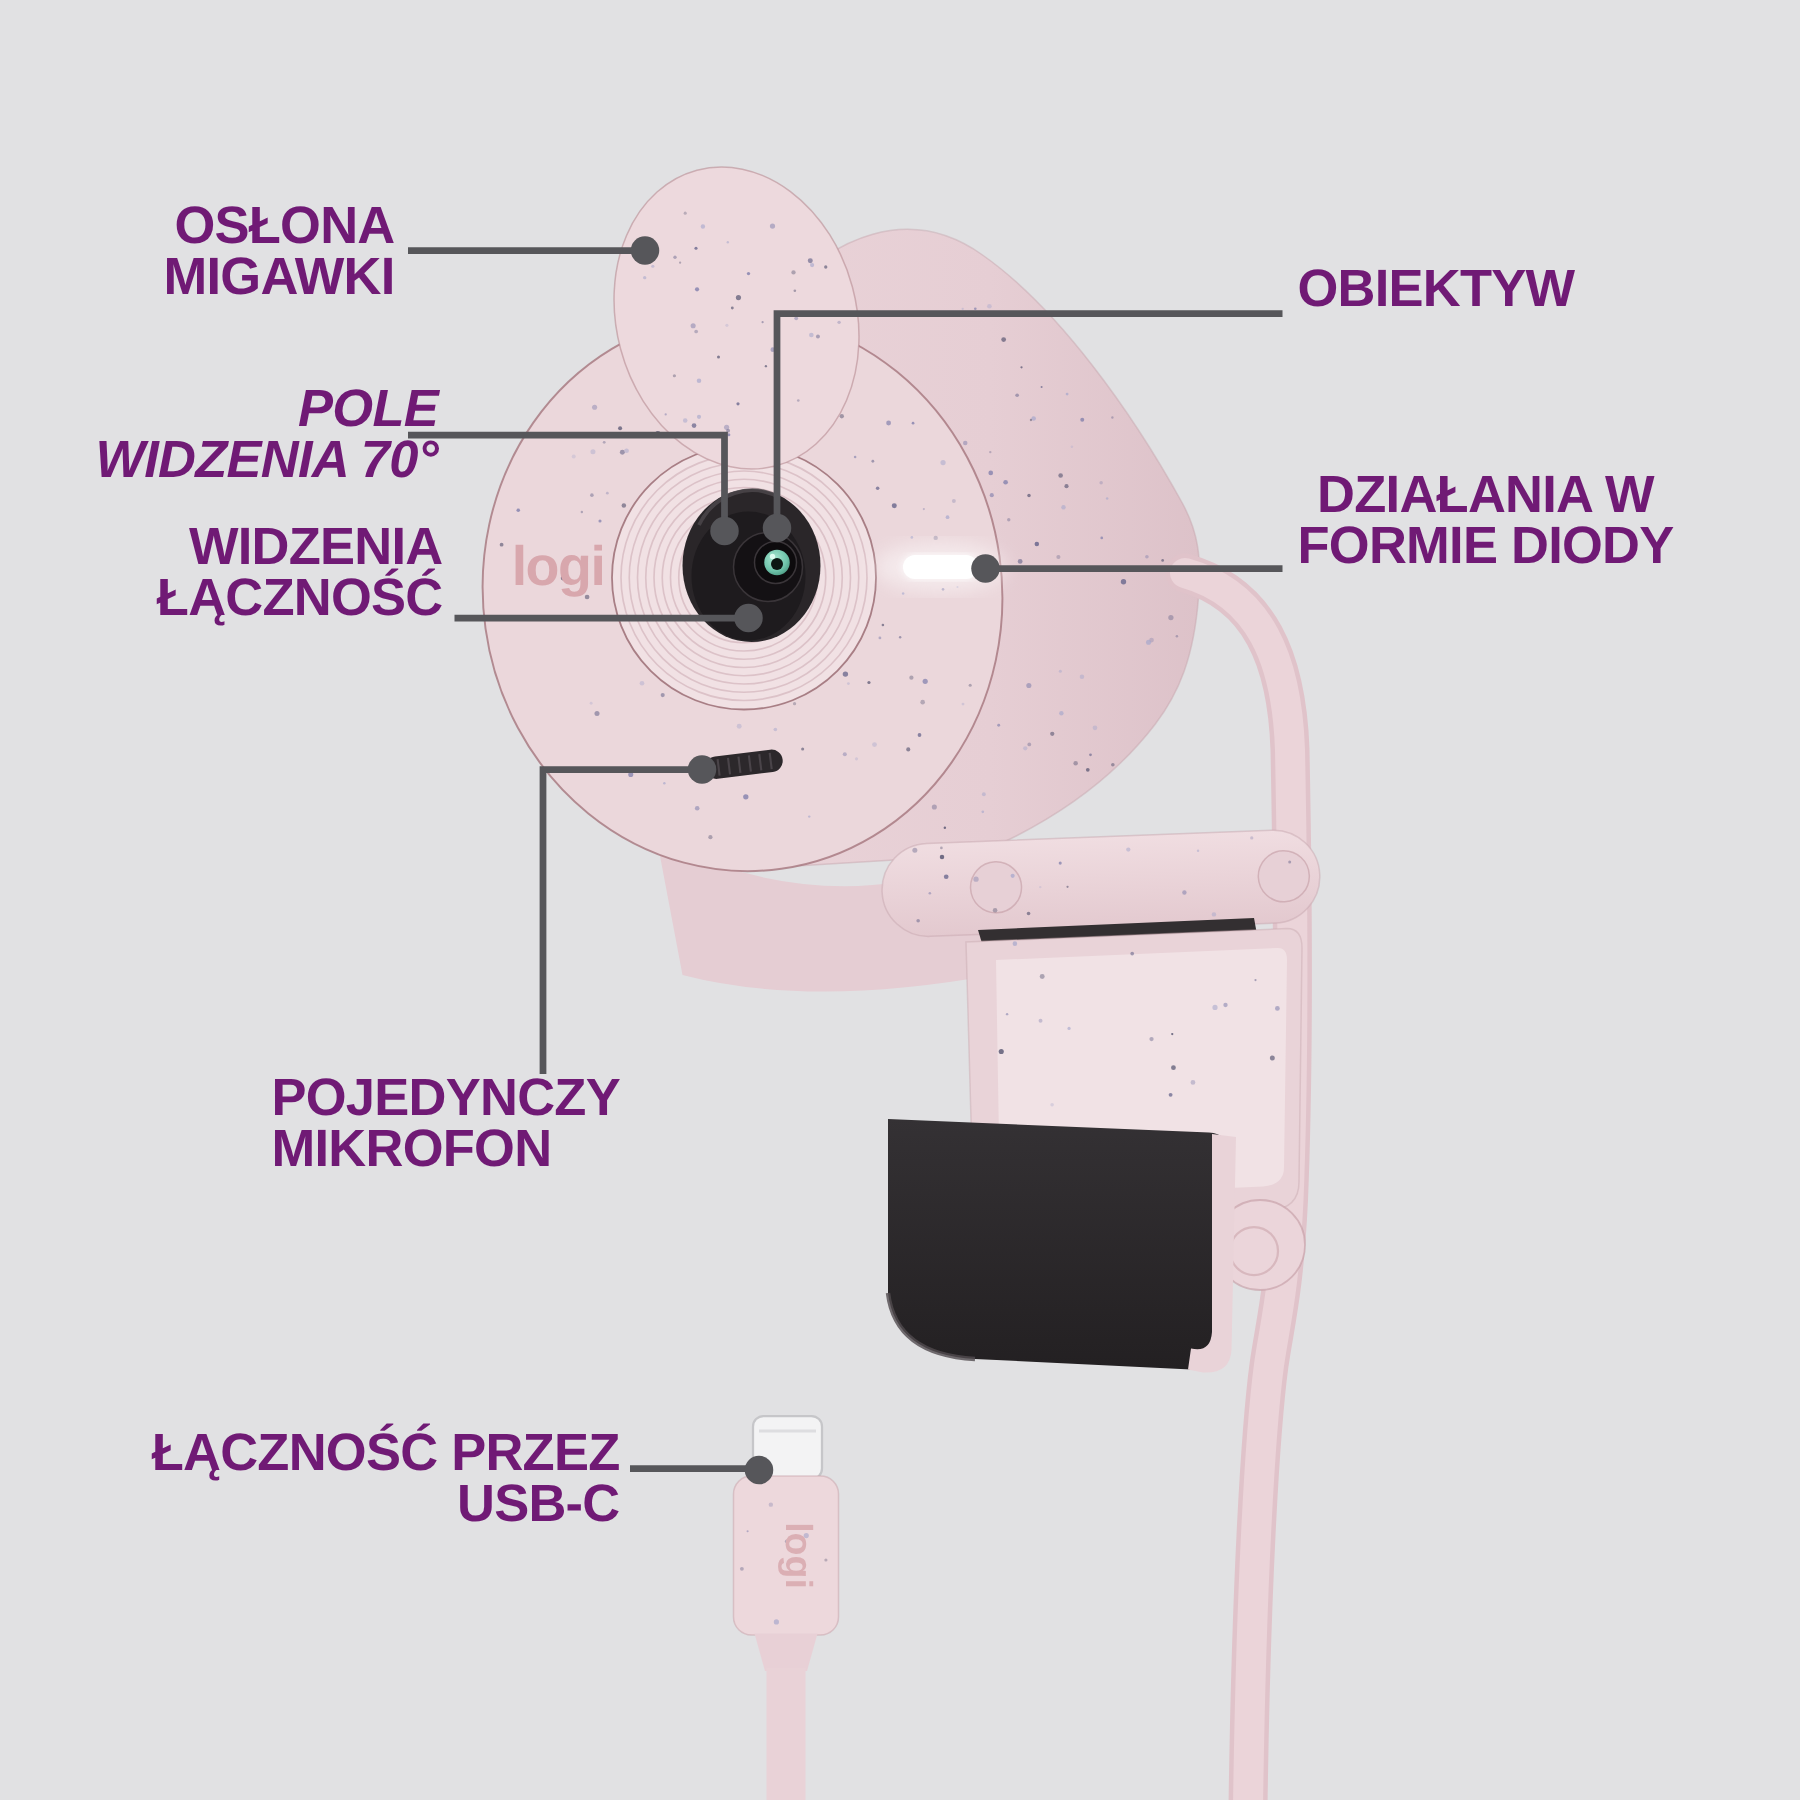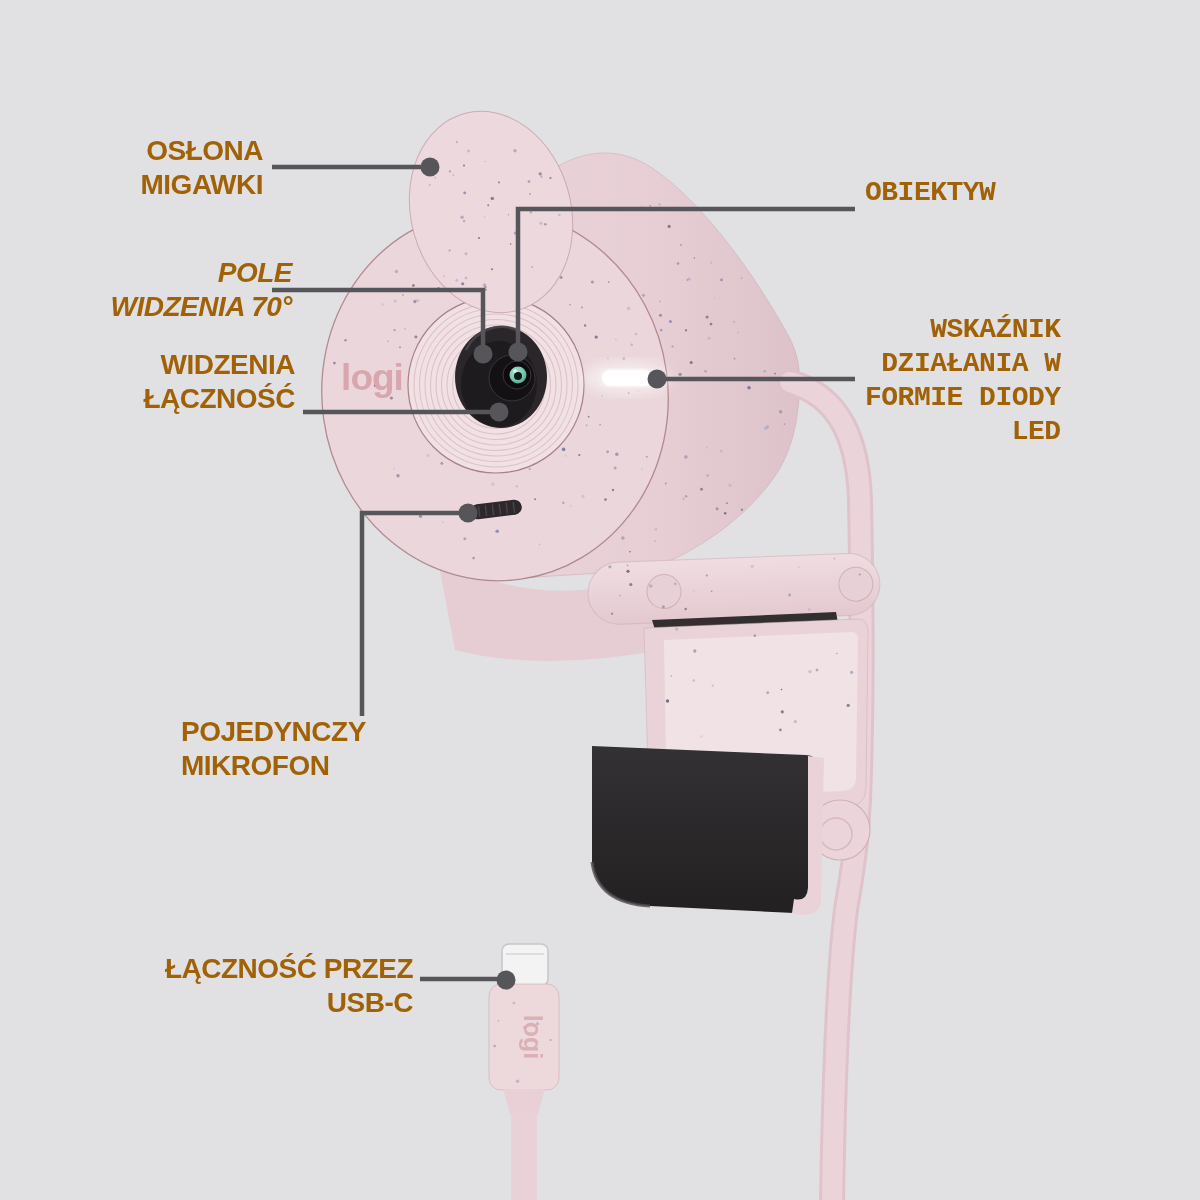--- a/index.html
+++ b/index.html
@@ -6,28 +6,28 @@
   body{width:1200px;height:1200px;overflow:hidden;}
   .stage{
     position:relative;width:1200px;height:1200px;
     background:#E1E1E3;
     font-family:"Liberation Sans", sans-serif;
   }
   .stage svg{position:absolute;left:0;top:0;}
   .callout{
     position:absolute;
     font-weight:700;
-    font-size:28px;
+    font-size:35px;
     line-height:34px;
     letter-spacing:-0.5px;
-    color:#a16207;
+    color:#701a75;
     white-space:nowrap;
   }
   .align-right{text-align:right;}
-  .align-left{text-align:right;font-family:Liberation Mono, monospace;}
+  .align-left{text-align:center;}
   .align-center{}
 </style>
 </head>
 <body>
 
 <div class="stage">
 
   <svg width="1200" height="1200" viewBox="0 0 1200 1200">
     <defs>
       <linearGradient id="bodyGrad" x1="0" y1="0" x2="1" y2="0">
@@ -470,24 +470,22 @@
   <div class="callout align-right" style="top:348px; right:905px;">
     <div>WIDZENIA</div>
     <div>ŁĄCZNOŚĆ</div>
   </div>
 
   <div class="callout align-left" style="top:176px; left:865px;">
     <div>OBIEKTYW</div>
   </div>
 
   <div class="callout align-left" style="top:313px; left:865px;">
-    <div>WSKAŹNIK</div>
     <div>DZIAŁANIA W</div>
     <div>FORMIE DIODY</div>
-    <div>LED</div>
   </div>
 
   <div class="callout align-center" style="top:715px; left:181px; width:360px;">
     <div>POJEDYNCZY</div>
     <div>MIKROFON</div>
   </div>
 
   <div class="callout align-right" style="top:952px; right:787px;">
     <div>ŁĄCZNOŚĆ PRZEZ</div>
     <div>USB-C</div>

